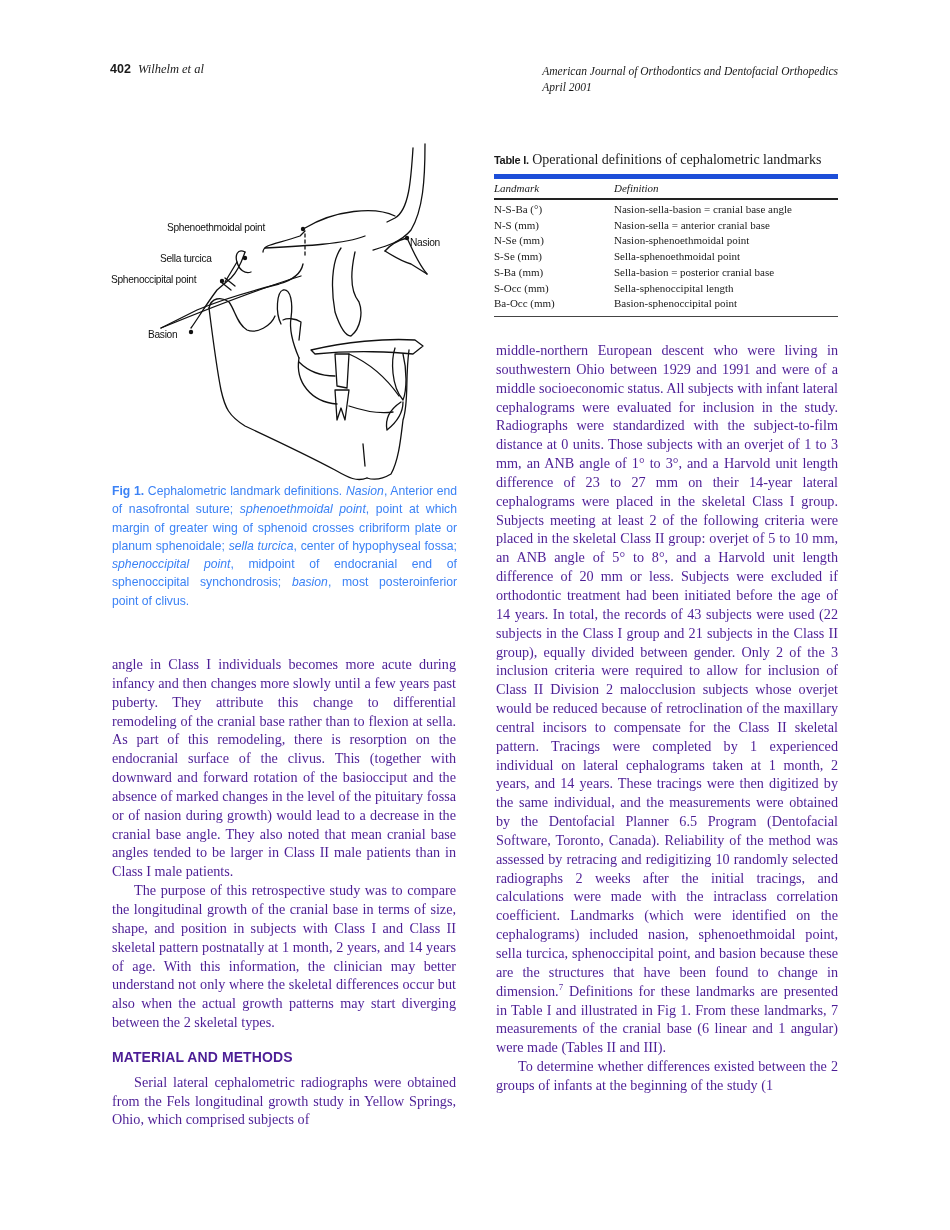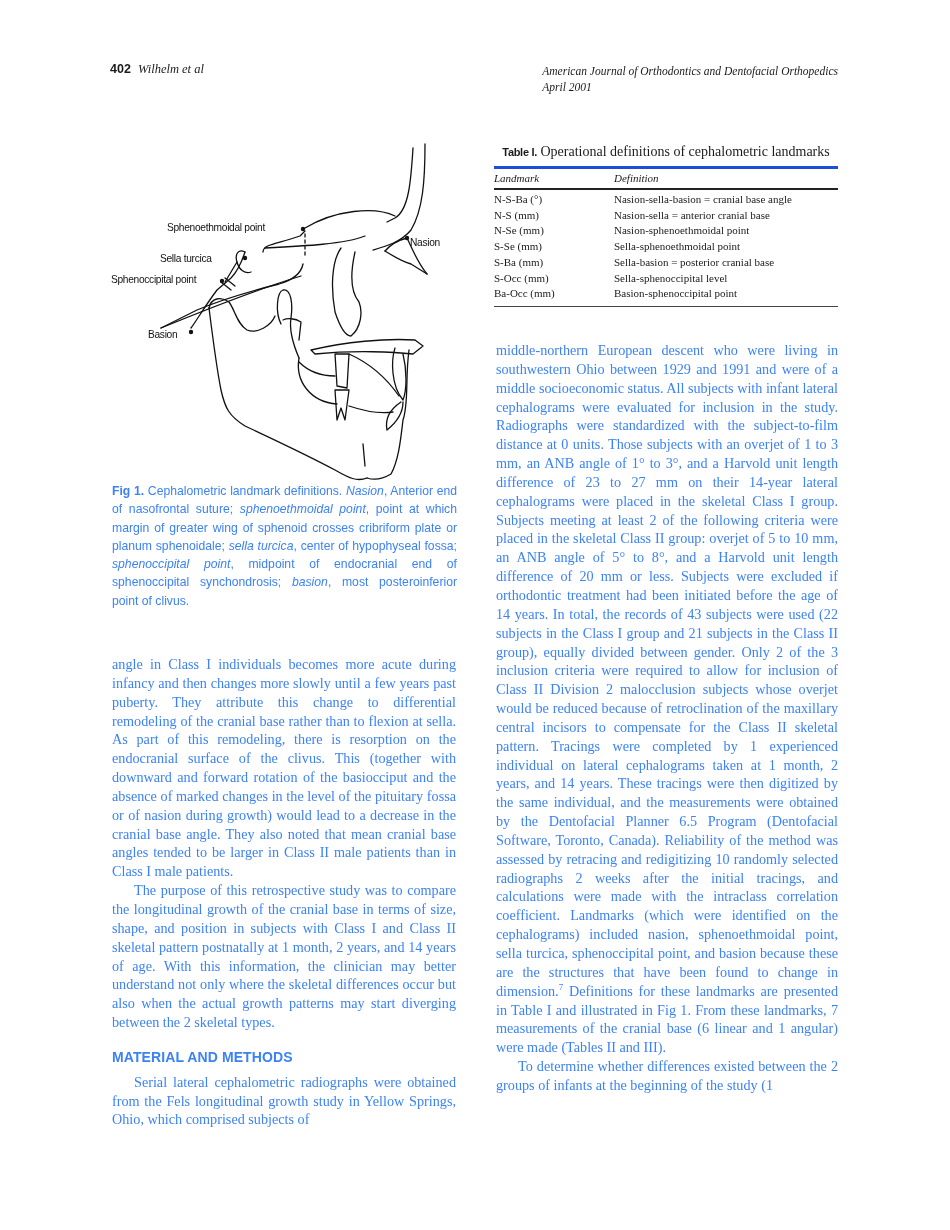--- a/index.html
+++ b/index.html
@@ -14,35 +14,35 @@
     
     #figure { position: absolute; left: 105px; top: 140px; width: 360px; height: 365px; }
     #figure svg { width: 360px; height: 365px; display: block; }
     .fig-label { font-family: "Liberation Sans", sans-serif; font-size: 10.2px; fill: #111; letter-spacing: -0.3px; }
 
     
     #caption { position: absolute; left: 112px; top: 482px; width: 345px; font-family: "Liberation Sans", sans-serif; font-size: 12.2px; line-height: 18.3px; text-align: justify; color: #3b82f6; }
     #caption b { font-weight: bold; }
 
     
-    .col { position: absolute; font-family: "Liberation Serif", serif; font-size: 14.2px; line-height: 18.85px; text-align: justify; color: #3b82f6; }
+    .col { position: absolute; font-family: "Liberation Serif", serif; font-size: 14.2px; line-height: 18.85px; text-align: justify; color: #4c1d95; }
     #col-left { left: 112px; top: 655px; width: 344px; }
     #col-right { left: 496px; top: 341px; width: 342px; }
     .col p { margin: 0; text-indent: 0; }
     .col p.indent { text-indent: 22px; }
     .col p.first { text-indent: 0; }
     .col h2 { font-family: "Liberation Sans", sans-serif; font-weight: bold; font-size: 14px; margin: 16px 0 6px 0; letter-spacing: 0.1px; }
     sup { font-size: 9px; line-height: 0; }
 
     
     #table-block { position: absolute; left: 494px; top: 136px; width: 344px; }
-    #table-title { font-family: "Liberation Serif", serif; font-size: 14px; margin: 8px 0 6px 0; white-space: nowrap; text-align: center; }
+    #table-title { font-family: "Liberation Serif", serif; font-size: 14px; margin: 16px 0 6px 0; white-space: nowrap; }
     #table-title .tnum { font-family: "Liberation Sans", sans-serif; font-weight: bold; font-size: 11px; letter-spacing: -0.3px; }
     table { border-collapse: collapse; width: 100%; font-family: "Liberation Serif", serif; font-size: 11px; }
-    thead th { font-style: italic; font-weight: normal; text-align: left; padding: 3px 0 4px 0; border-top: 3px solid #1d4ed8; border-bottom: 2px solid #222; font-size: 11px; }
+    thead th { font-style: italic; font-weight: normal; text-align: left; padding: 3px 0 4px 0; border-top: 5px solid #1d4ed8; border-bottom: 2px solid #222; font-size: 11px; }
     thead th.def { text-align: left; }
     tbody td { padding: 0; line-height: 15.7px; vertical-align: top; }
     tbody tr:first-child td { padding-top: 2px; }
     tbody td.lm { width: 120px; }
     tbody tr:last-child td { padding-bottom: 4px; }
     table { border-bottom: 1px solid #444; }
   </style>
 </head>
 <body>
 
@@ -150,21 +150,21 @@
       <tr>
           <td class="lm">S-Se (mm)</td>
           <td>Sella-sphenoethmoidal point</td>
         </tr>
       <tr>
           <td class="lm">S-Ba (mm)</td>
           <td>Sella-basion = posterior cranial base</td>
         </tr>
       <tr>
           <td class="lm">S-Occ (mm)</td>
-          <td>Sella-sphenoccipital level</td>
+          <td>Sella-sphenoccipital length</td>
         </tr>
       <tr>
           <td class="lm">Ba-Occ (mm)</td>
           <td>Basion-sphenoccipital point</td>
         </tr>
     </tbody>
   </table>
 </div>
 
 <div id="col-left" class="col">

